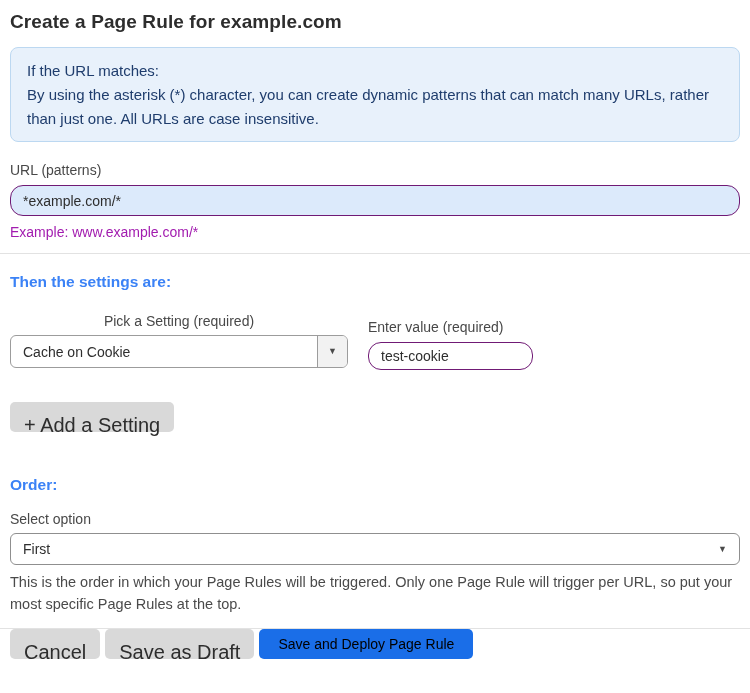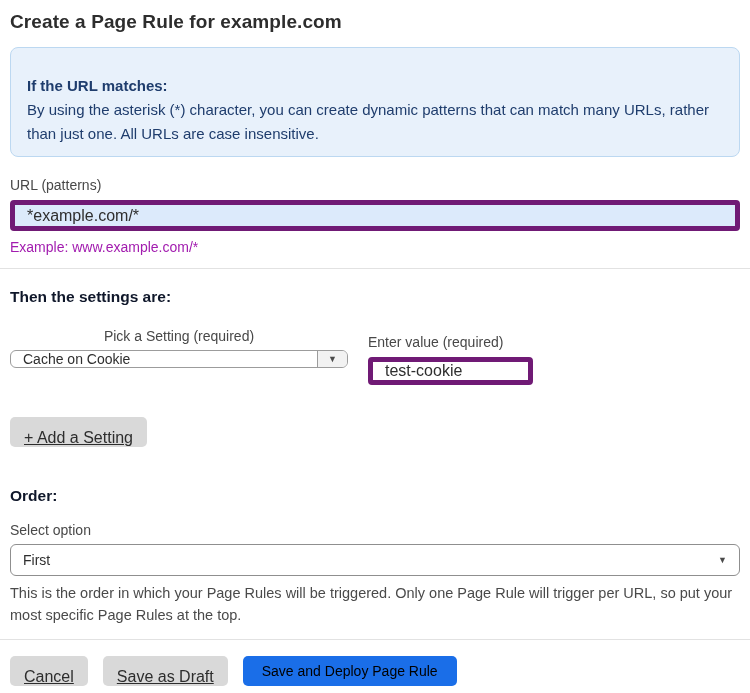--- a/index.html
+++ b/index.html
@@ -24,45 +24,45 @@
   .info-box {
     margin-top: 14px;
     background: #e8f1fb;
     border: 1px solid #bcd8f1;
     border-radius: 8px;
     padding: 11px 16px 10px 16px;
     color: #1f3d6d;
     font-size: 15px;
     line-height: 24px;
   }
-  .info-heading { font-weight: bold; margin-top: 15px; }
+  .info-heading { font-weight: normal; }
   .info-body { }
   .info-link-row { }
   .info-link {
     color: #2b64c8;
     text-decoration: underline;
     cursor: pointer;
   }
   .info-period { color: #1f3d6d; }
 
   .field-label {
     display: block;
     font-size: 14px;
     color: #484848;
     line-height: 16px;
   }
   .url-label { margin-top: 20px; }
 
   .text-input {
     display: block;
     font-family: "Liberation Sans", sans-serif;
-    font-size: 16px;
+    font-size: 14px;
     color: #2e2e2e;
-    border: 5px solid #701a75;
-    border-radius: 4px;
+    border: 1px solid #701a75;
+    border-radius: 13px;
     outline: none;
   }
   .url-input {
     margin-top: 7px;
     width: 100%;
     height: 31px;
     background: #dceafb;
     padding: 0 12px;
   }
   .example-text {
@@ -74,33 +74,33 @@
 
   hr.divider {
     border: none;
     border-top: 1px solid #e2e2e2;
     margin: 13px -10px 0 -10px;
   }
 
   h2.section-heading {
     font-size: 15.5px;
     font-weight: bold;
-    color: #0f172a;
+    color: #3b82f6;
     line-height: 18px;
   }
   .settings-heading { margin-top: 19px; }
 
   .settings-row { margin-top: 22px; display: flex; align-items: flex-start; }
   .settings-col-1 { width: 338px; text-align: center; }
   .settings-col-2 { margin-left: 20px; margin-top: 6px; }
 
   .combo {
     margin-top: 6px;
     width: 338px;
-    height: 18px;
+    height: 33px;
     border: 1px solid #9c9c9c;
     border-radius: 6px;
     background: #ffffff;
     display: flex;
     align-items: stretch;
     cursor: pointer;
     overflow: hidden;
   }
   .combo-value {
     flex: 1;
@@ -135,24 +135,23 @@
 
   button {
     font-family: "Liberation Sans", sans-serif;
     border: none;
     cursor: pointer;
   }
   .gray-btn {
     height: 30px;
     background: #d9d9d9;
     border-radius: 5px;
-    font-size: 16px;
+    font-size: 20px;
     color: #2d2d2d;
     padding: 12px 14px;
-    text-decoration: underline;
   }
   .add-setting-btn { margin-top: 32px; }
 
   .order-heading { margin-top: 40px; }
   .select-label { margin-top: 17px; }
 
   .fake-select {
     margin-top: 6px;
     width: 100%;
     height: 32px;
@@ -171,24 +170,24 @@
   .help-text {
     margin-top: 6px;
     font-size: 14.5px;
     color: #4a4a4a;
     line-height: 22px;
     max-width: 730px;
   }
 
   .actions-divider { margin-top: 12px; }
   .actions {
-    margin-top: 16px;
-    display: flex;
-    align-items: center;
-    gap: 15px;
+    margin-top: 0;
+    display: flex;
+    align-items: center;
+    gap: 5px;
   }
   .primary-btn {
     height: 30px;
     background: #1a6ee8;
     border-radius: 5px;
     font-size: 14px;
     color: #000000;
     padding: 0 19px;
   }
 </style>

